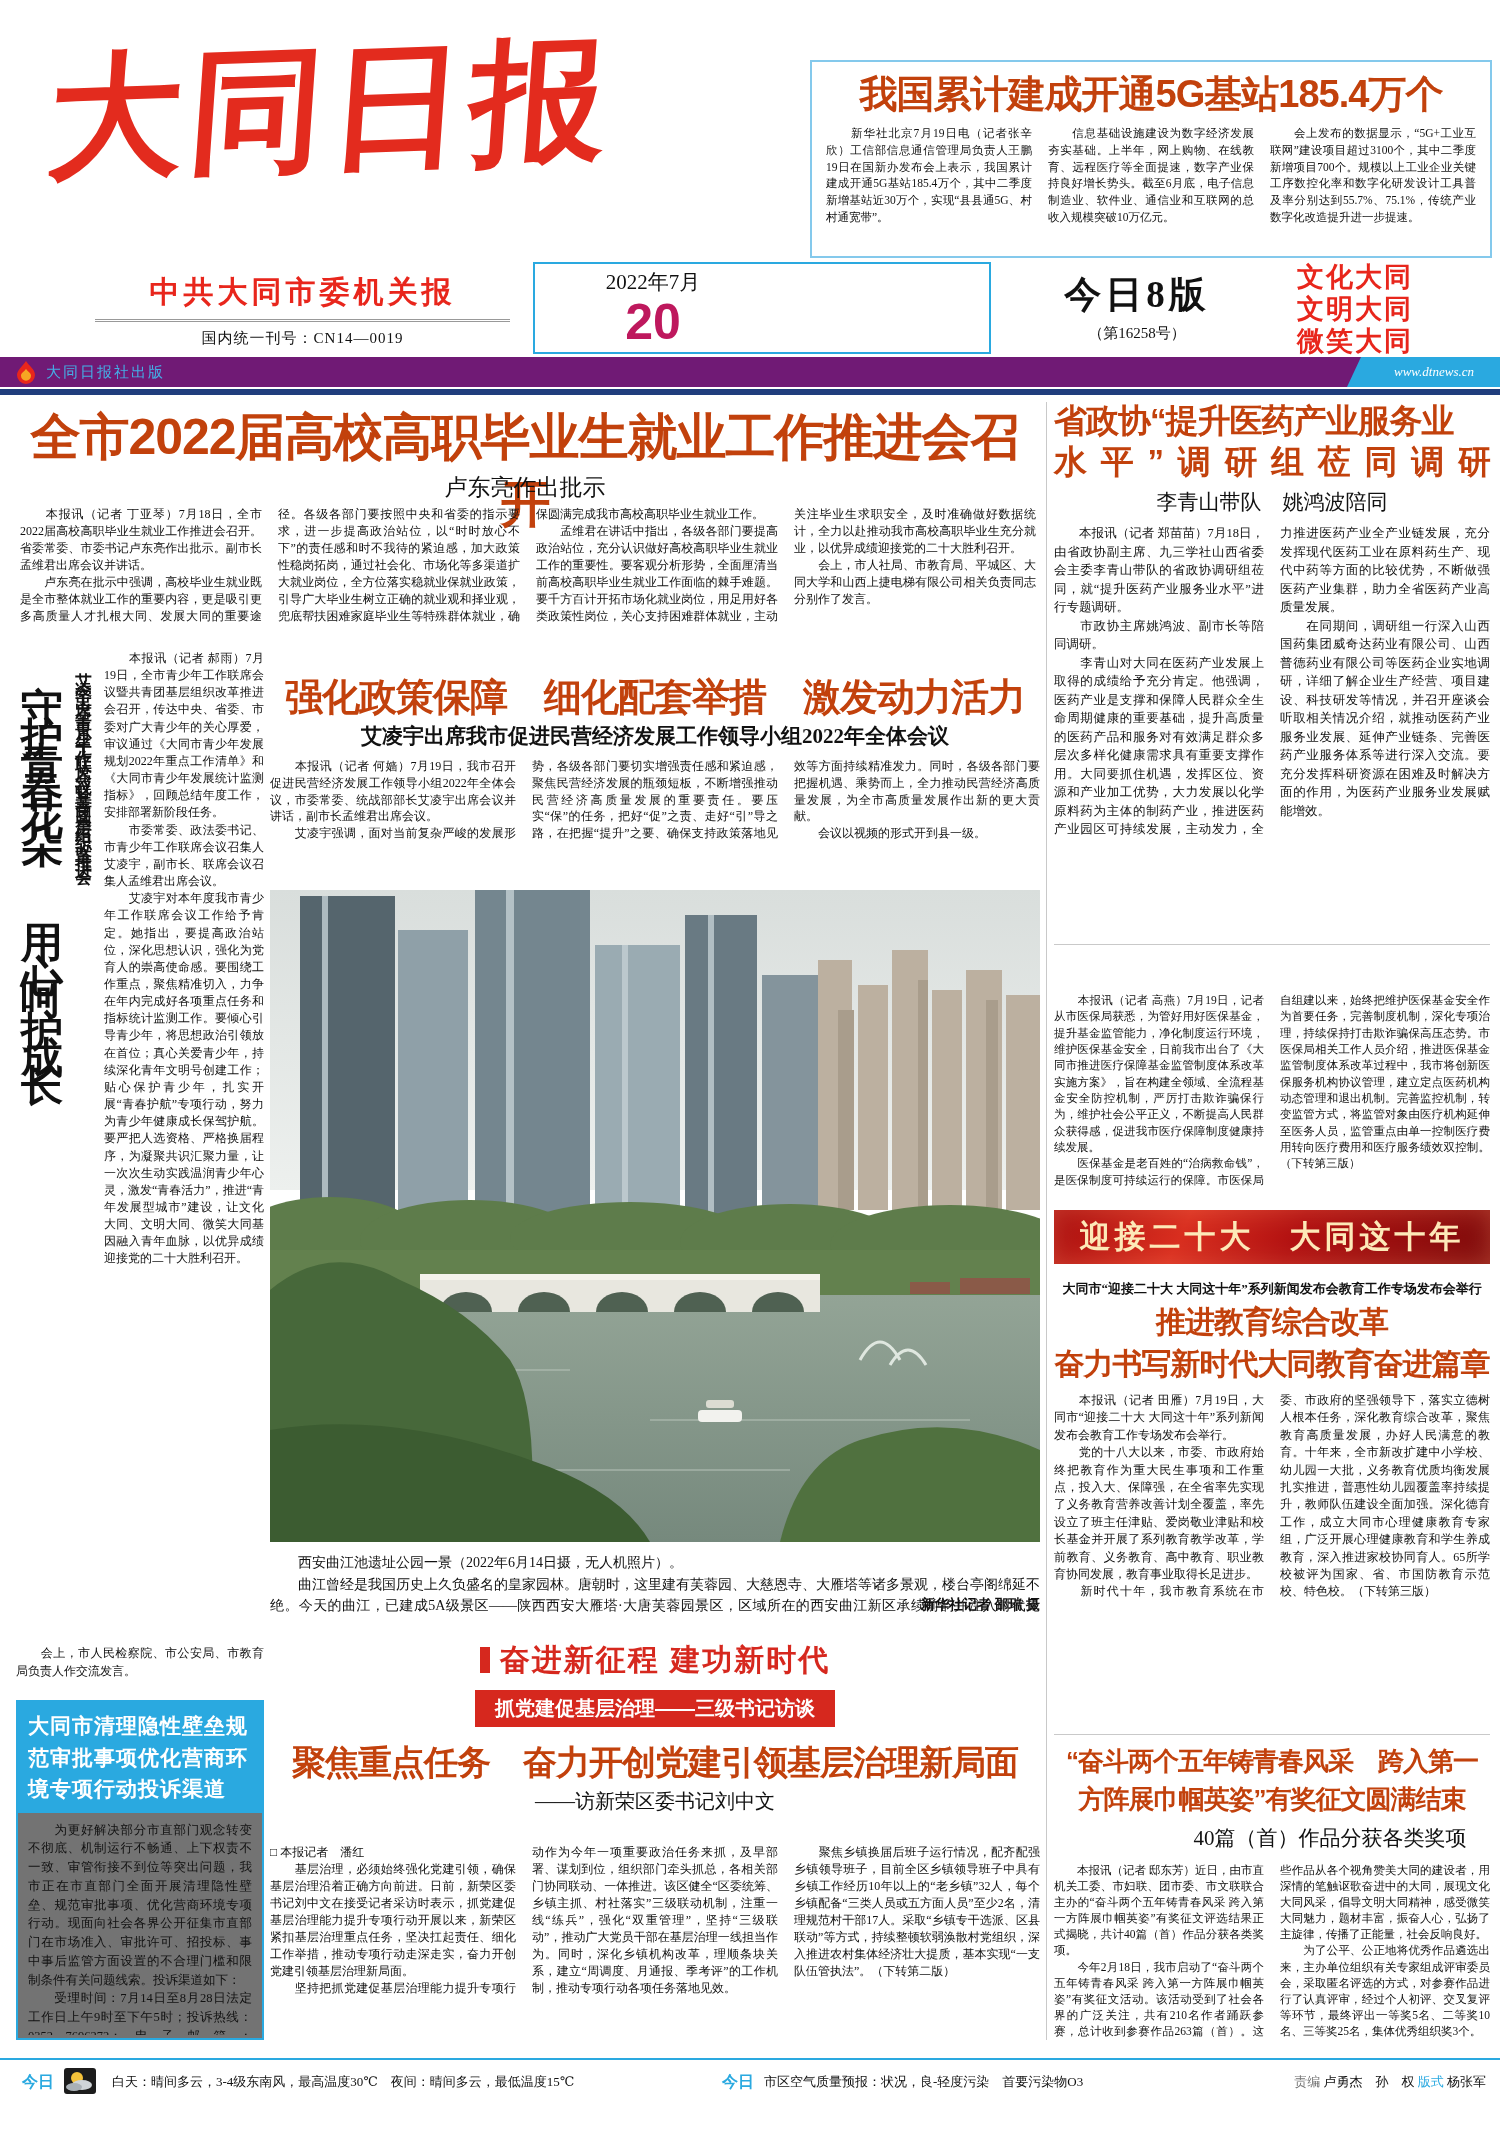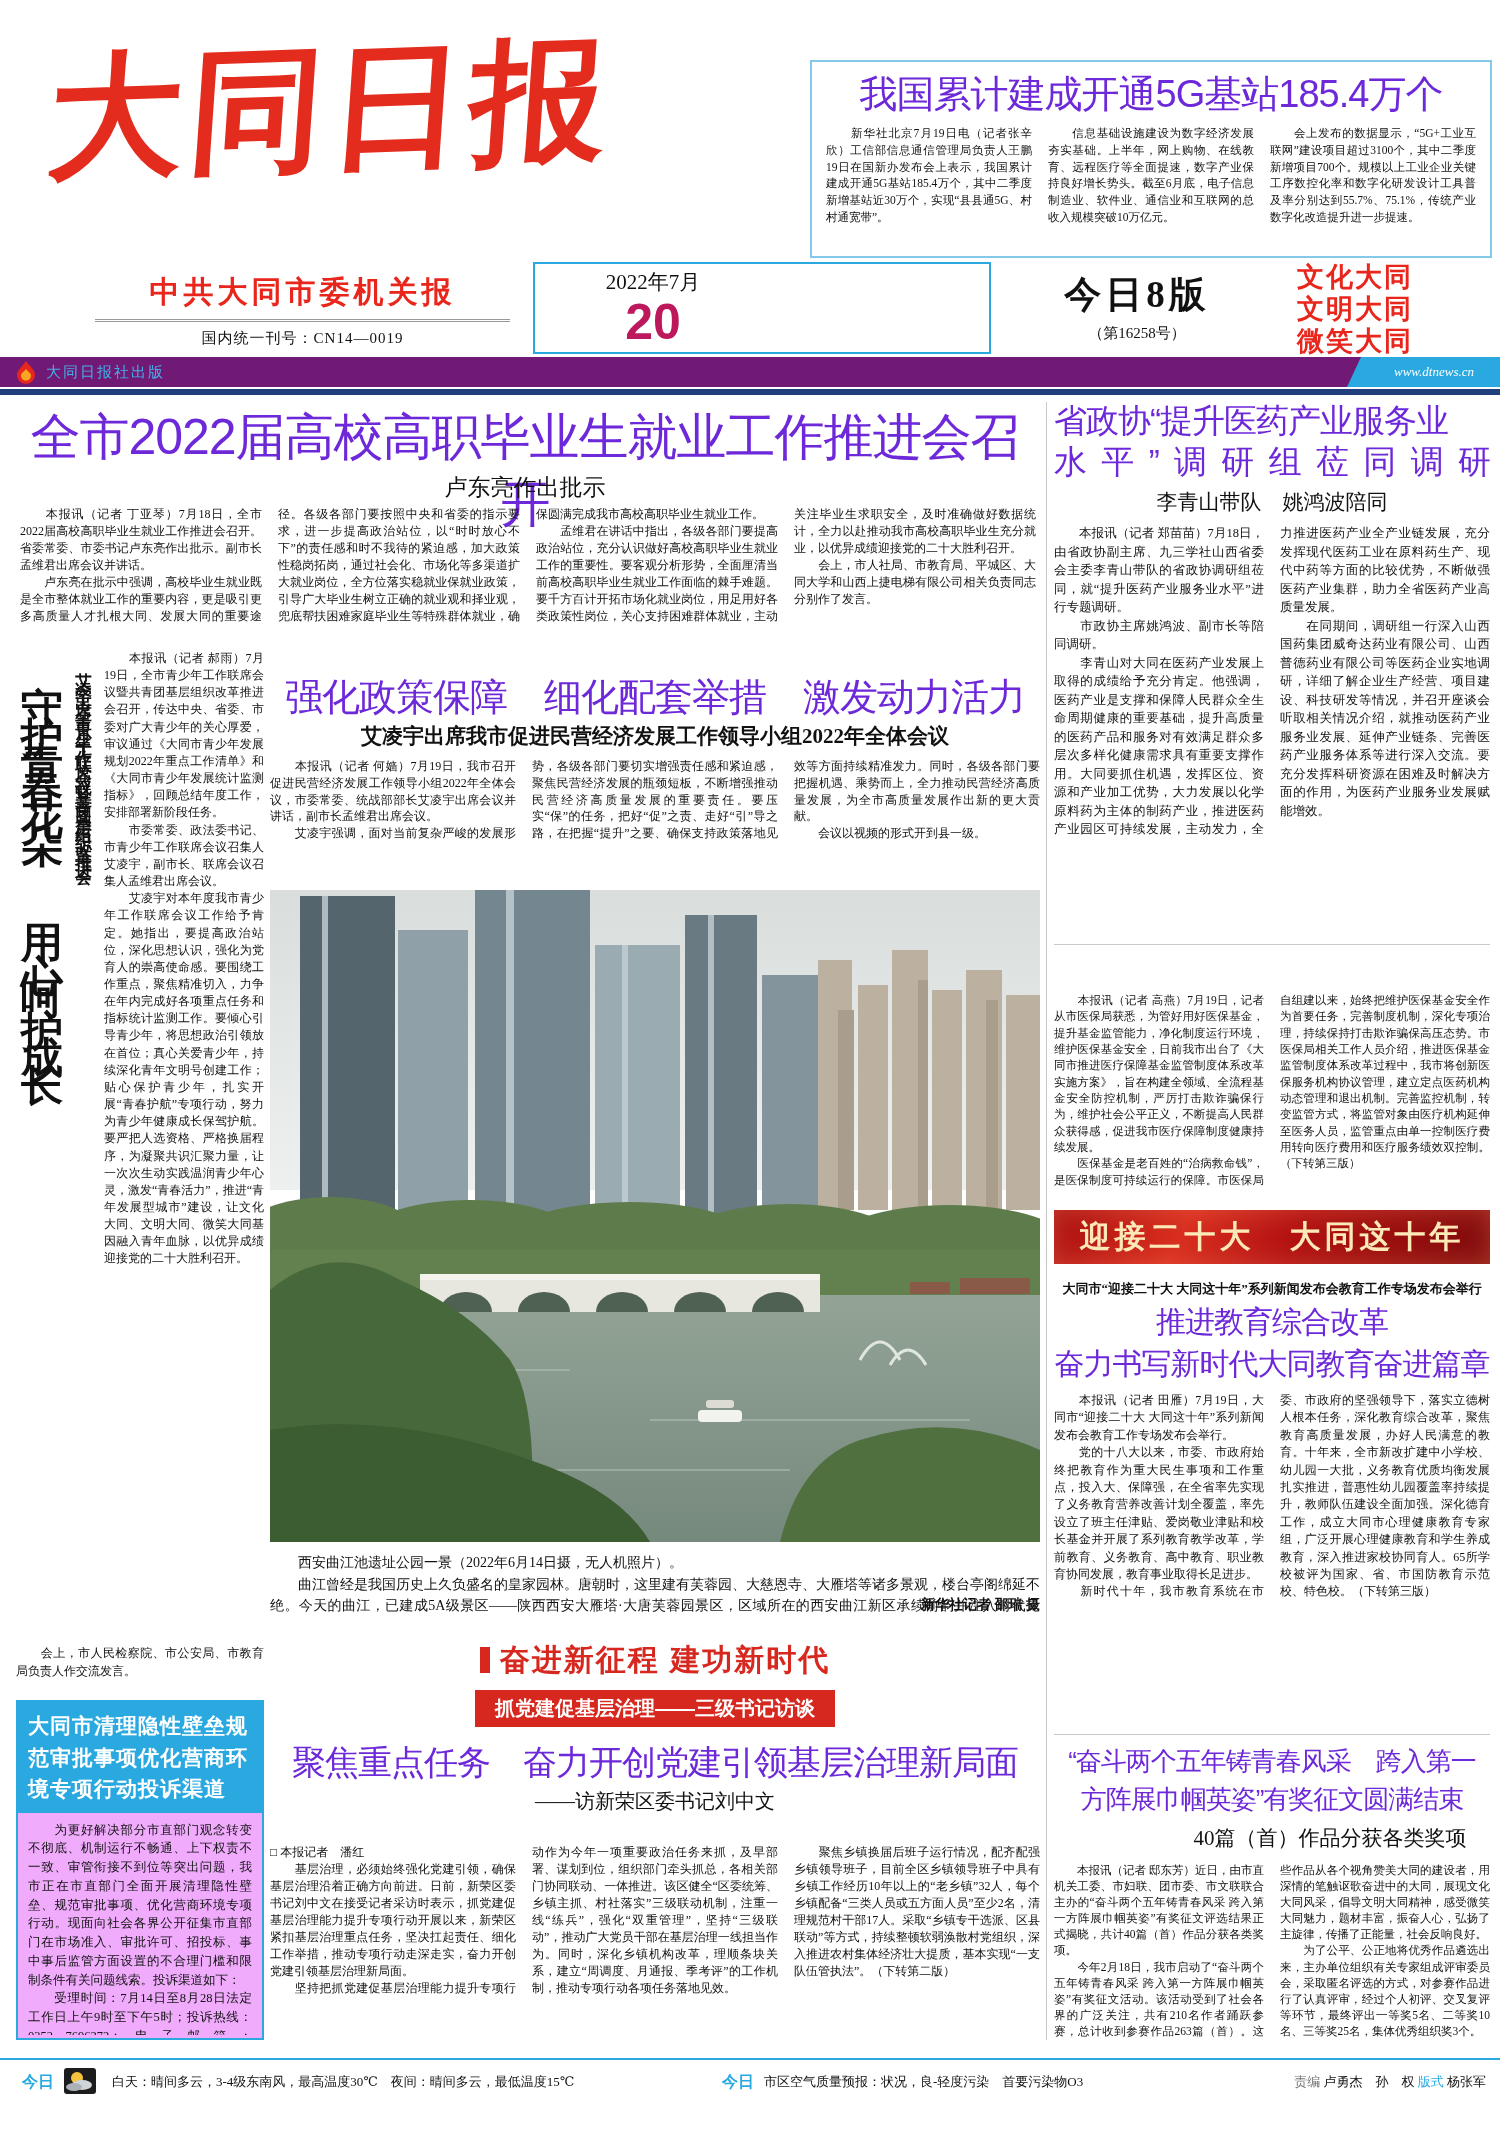--- a/index.html
+++ b/index.html
@@ -8,40 +8,40 @@
   .abs{position:absolute;}
   .sans{font-family:"Liberation Sans","DejaVu Sans",sans-serif;}
   .serif{font-family:"Liberation Serif","DejaVu Serif",serif;}
   .flow{white-space:pre-line;text-align:justify;overflow:hidden;}
   .cols2{column-count:2;column-gap:16px;}
   .cols3{column-count:3;column-gap:16px;}
   .cols4{column-count:4;column-gap:16px;}
   .body-txt{font-size:12px;line-height:1.42;}
   .center{text-align:center;}
   .red{color:#e8261c;}
-  .hl{font-weight:normal;color:#6d28d9;letter-spacing:-1px;}
+  .hl{font-weight:bold;color:#c2410c;letter-spacing:-1px;}
   
   .logo{font-size:135px;font-weight:bold;color:#e32b1e;letter-spacing:6px;
         transform:rotate(-2deg) skewX(-6deg);line-height:1;}
   .datebox{display:flex;border:2px solid #2aa9e0;}
   .datebox .left{width:236px;background:#fff;text-align:center;}
   .datebox .right{flex:1;background:#2aa9e0;color:#fff;display:flex;flex-direction:column;
         justify-content:center;align-items:center;gap:3px;font-weight:bold;}
   .pubbar{background:#701a75;}
   .ribbon{position:absolute;right:-14px;top:0;width:160px;height:30px;background:#2aa9e0;
         transform:skewX(-25deg);}
   .ribbon span{display:block;transform:skewX(25deg);color:#fff;font-style:italic;
         font-size:13px;line-height:30px;text-align:center;}
   .vhead{writing-mode:vertical-rl;font-weight:bold;}
   .redstrip{display:inline-block;background:#d6281e;color:#fff;font-weight:bold;
         font-size:20px;padding:5px 20px;}
   .banner20{background:linear-gradient(115deg,#a90f0f 0%,#d92f20 30%,#b21212 55%,#7e0c0c 100%);
         color:#fde9b8;font-weight:bold;display:flex;align-items:center;justify-content:center;
         letter-spacing:4px;box-shadow:inset 0 0 24px rgba(255,140,100,.35);}
-  .bluebox{border:2px solid #2aa9e0;background:#f0abfc;}
+  .bluebox{border:2px solid #2aa9e0;background:#737373;}
   .bluebox .bbtitle{background:#2aa9e0;color:#fff;font-weight:bold;font-size:21px;
         line-height:1.5;padding:8px 10px;letter-spacing:1px;}
   .divider-v{background:#c9c9c9;width:1px;}
   .divider-h{background:#c9c9c9;height:1px;}
   .just-last{text-align:justify;text-align-last:justify;}
 </style>
 </head>
 <body>
 
 <div id="page">

